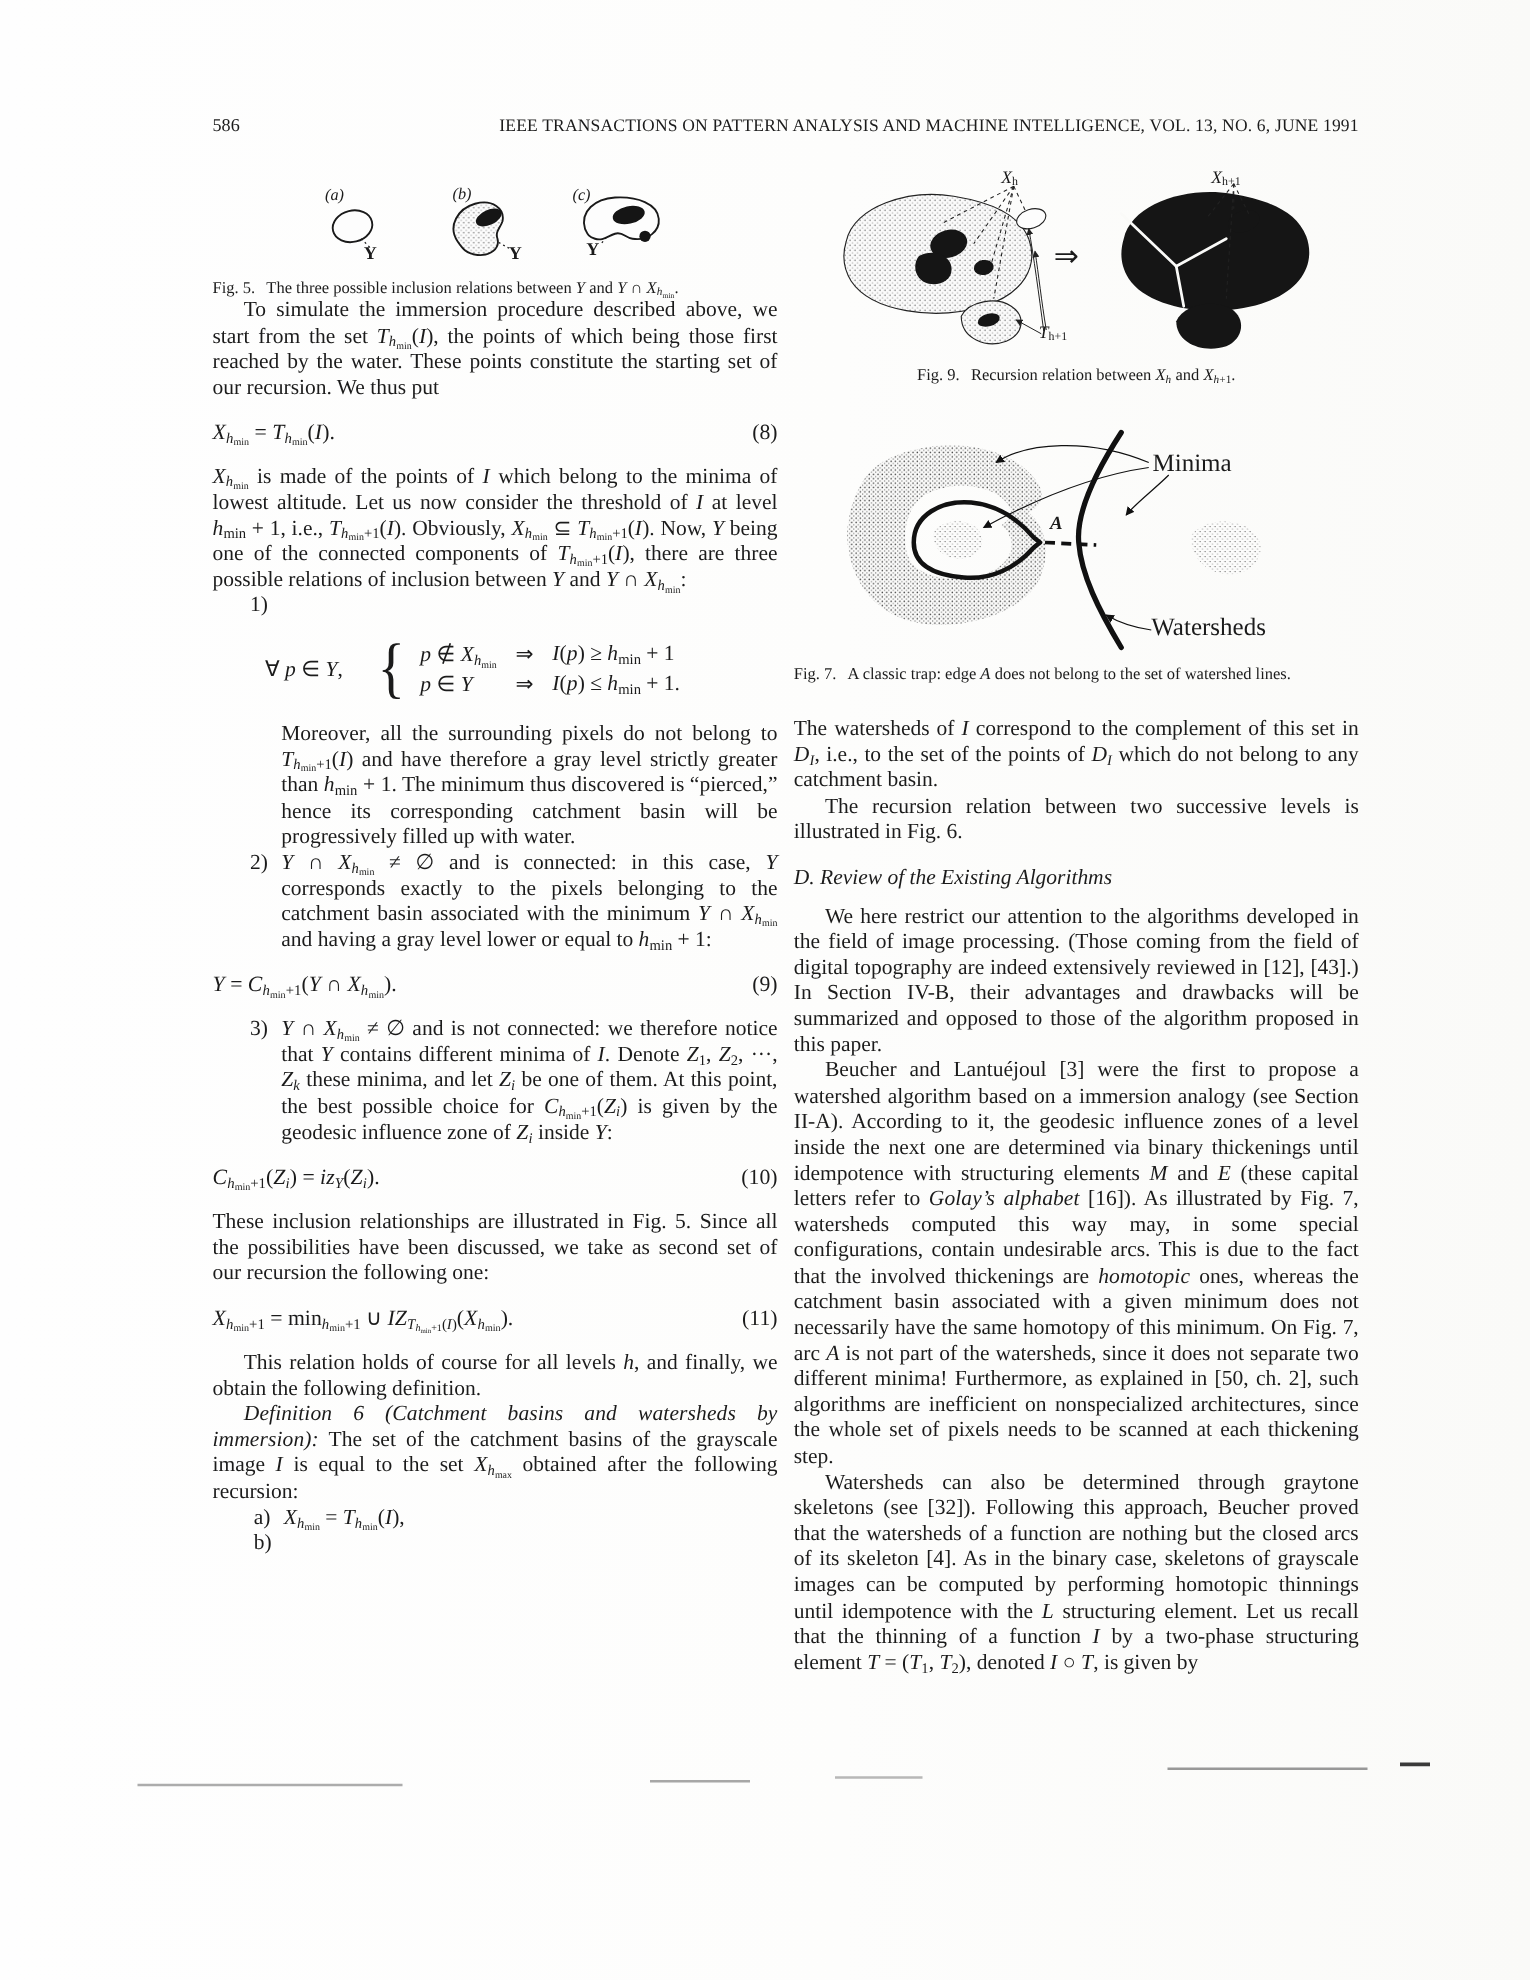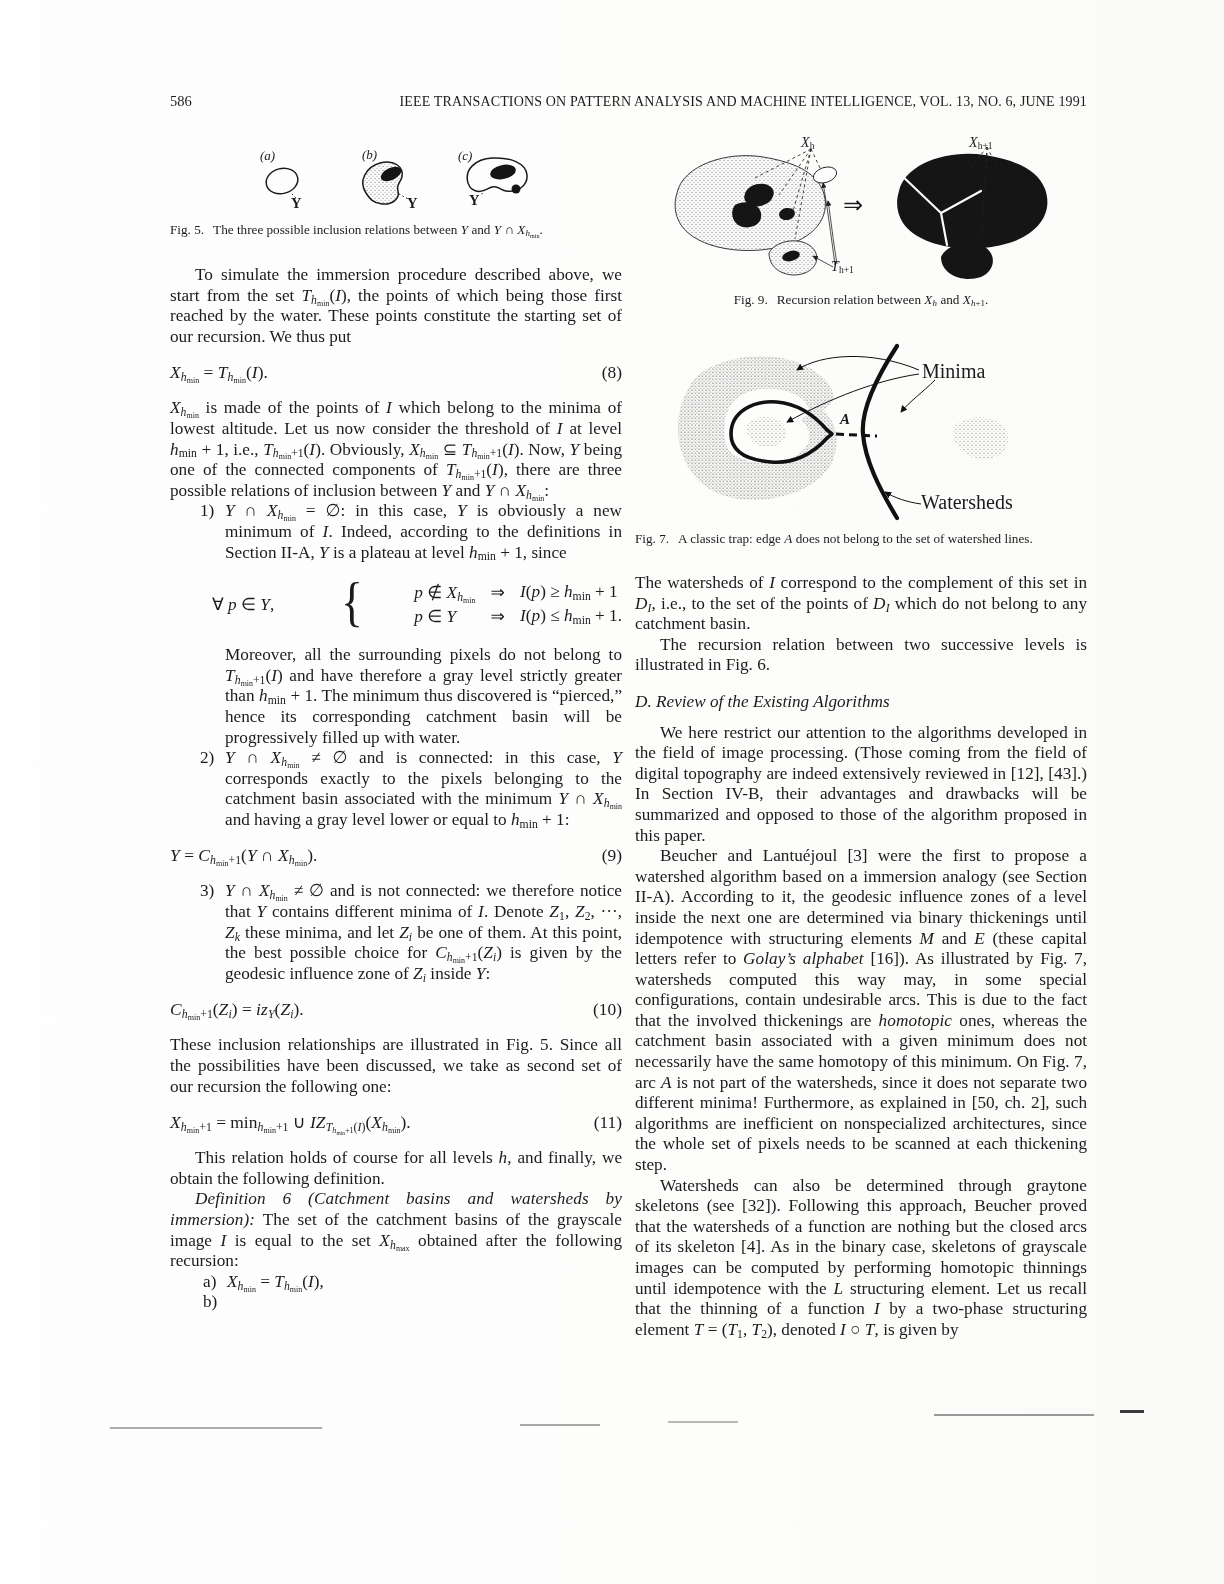--- a/index.html
+++ b/index.html
@@ -86,35 +86,34 @@
       <span class="flab flab-i" style="left:192px; top:2px;">(b)</span>
       <span class="flab flab-i" style="left:288px; top:3px;">(c)</span>
       <span class="flab flab-y" style="left:121px; top:50px;">Y</span>
       <span class="flab flab-y" style="left:237px; top:50px;">Y</span>
       <span class="flab flab-y" style="left:299px; top:47px;">Y</span>
     </div>
     <div class="cap">
       <span class="cl">Fig. 5.</span><span>The three possible inclusion relations between <i>Y</i> and <i>Y</i> ∩ <i>X</i><sub><i>h</i><sub>min</sub></sub>.</span>
     </div>
 
-    <p class="p ind" style="margin-top:27px;">To simulate the immersion procedure described above, we start from the set <i>T</i><sub><i>h</i><sub>min</sub></sub>(<i>I</i>), the points of which being those first reached by the water. These points constitute the starting set of our recursion. We thus put</p>
+    <p class="p ind" style="">To simulate the immersion procedure described above, we start from the set <i>T</i><sub><i>h</i><sub>min</sub></sub>(<i>I</i>), the points of which being those first reached by the water. These points constitute the starting set of our recursion. We thus put</p>
 
     <div class="eq">
       <span class="bd"><i>X</i><sub><i>h</i><sub>min</sub></sub> = <i>T</i><sub><i>h</i><sub>min</sub></sub>(<i>I</i>).</span>
       <span class="no">(8)</span>
     </div>
 
     <p class="p"><i>X</i><sub><i>h</i><sub>min</sub></sub> is made of the points of <i>I</i> which belong to the minima of lowest altitude. Let us now consider the threshold of <i>I</i> at level <i>h</i><sub>min</sub> + 1, i.e., <i>T</i><sub><i>h</i><sub>min</sub>+1</sub>(<i>I</i>). Obviously, <i>X</i><sub><i>h</i><sub>min</sub></sub> ⊆ <i>T</i><sub><i>h</i><sub>min</sub>+1</sub>(<i>I</i>). Now, <i>Y</i> being one of the connected components of <i>T</i><sub><i>h</i><sub>min</sub>+1</sub>(<i>I</i>), there are three possible relations of inclusion between <i>Y</i> and <i>Y</i> ∩ <i>X</i><sub><i>h</i><sub>min</sub></sub>:</p>
 
     <div class="li">
       <span class="mk">1)</span>
-      <span class="tx p"><i>Y</i> ∩ <i>X</i><sub><i>h</i><sub>min</sub></sub> = ∅: in this case, <i>Y</i> is obviously a new minimum of <i>I</i>. Indeed, according to the definitions in Section II-A, <i>Y</i> is a plateau at level <i>h</i><sub>min</sub> + 1, since</span>
-    </div>
-
-    <div style="display:flex; align-items:center; margin:12px 0 12px 42px; font-size:17.2px;justify-content:space-between;">
+    </div>
+
+    <div style="display:flex; align-items:center; margin:12px 0 12px 42px; font-size:17.2px;">
       <span>∀ <i>p</i> ∈ <i>Y</i>,</span>
       <span style="font-size:54px; line-height:1; font-weight:300; margin:0 10px 4px 26px; transform:scaleX(0.85);">{</span>
       <span style="display:grid; grid-template-columns:auto auto auto; column-gap:15px; row-gap:3px;">
         <span><i>p</i> ∉ <i>X</i><sub><i>h</i><sub>min</sub></sub></span>
         <span>⇒</span>
         <span><i>I</i>(<i>p</i>) ≥ <i>h</i><sub>min</sub> + 1</span>
         <span><i>p</i> ∈ <i>Y</i></span>
         <span>⇒</span>
         <span><i>I</i>(<i>p</i>) ≤ <i>h</i><sub>min</sub> + 1.</span>
       </span>

